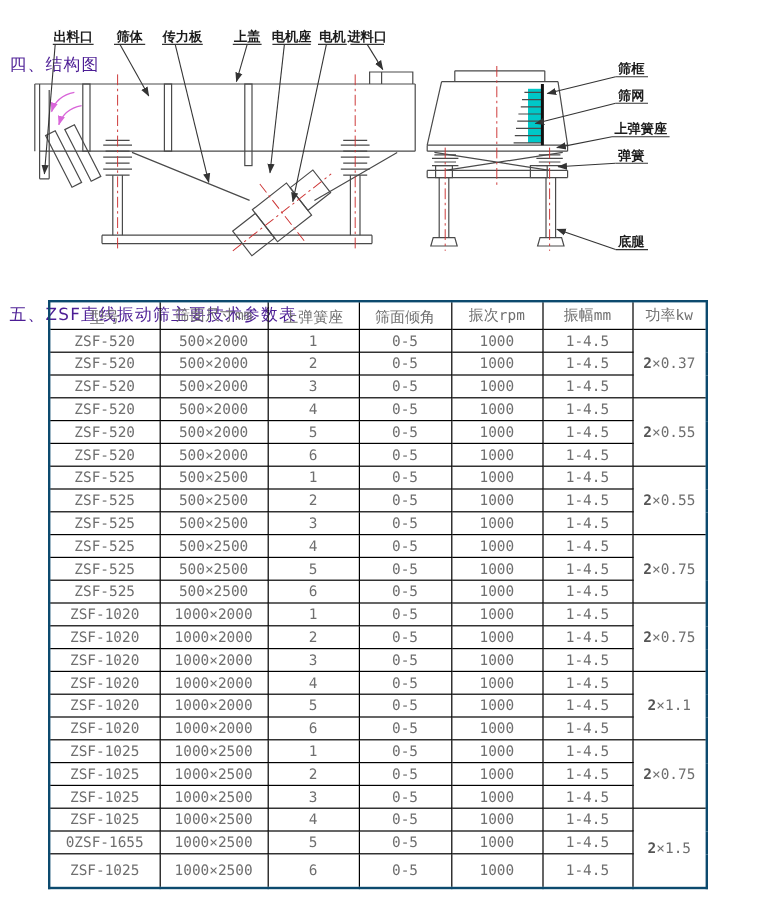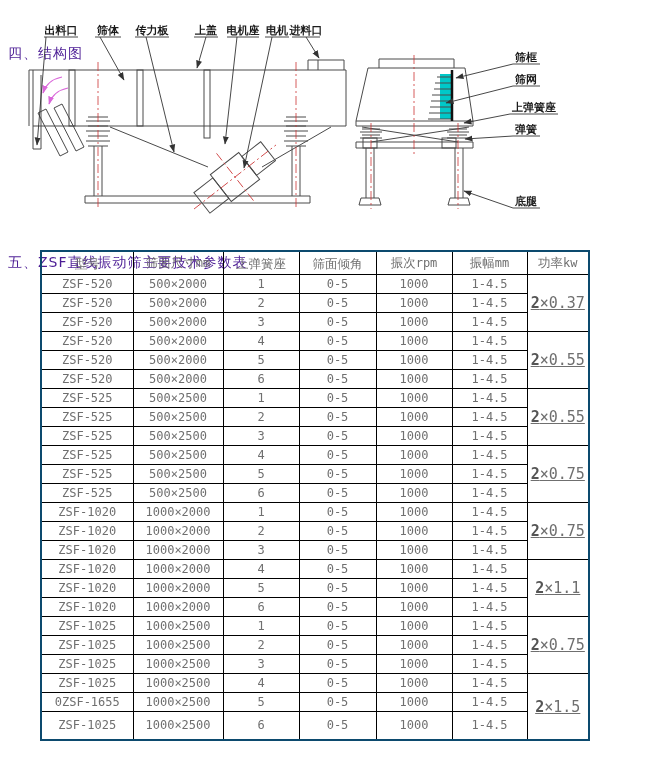--- a/index.html
+++ b/index.html
@@ -20,21 +20,21 @@
   }
   #params th,#params td{
     border:1px solid #000;padding:0;margin:0;overflow:hidden;white-space:nowrap;
     text-align:center;vertical-align:middle;
     font-family:"DejaVu Sans Mono","DejaVu Sans",monospace;
     font-weight:normal;color:#6f6f6f;font-size:12px;height:18px;line-height:18px;
   }
   #params thead th{height:21px;line-height:21px;font-size:12.5px;}
   #params thead th .unit{font-size:12px;}
   #params tbody tr.tall td{height:27px;line-height:27px;}
-  #params td.power{font-size:15px;text-decoration:underline;}
+  #params td.power{font-size:12px;}
   #params td.power b{font-weight:bold;color:#555;}
 </style>
 </head>
 <body>
 
 <div class="sec-title" id="title-structure">四、结构图</div>
 
 <svg id="diag" width="645" height="212" viewBox="0 0 645 212">
   <defs>
     <marker id="ah" markerWidth="9" markerHeight="8" refX="7.5" refY="4" orient="auto" markerUnits="userSpaceOnUse">

